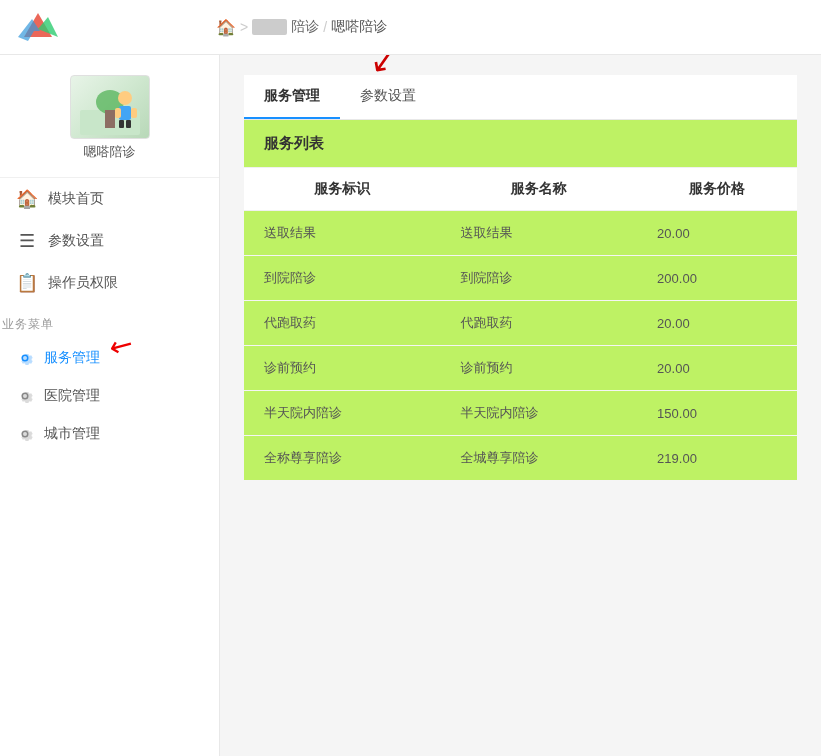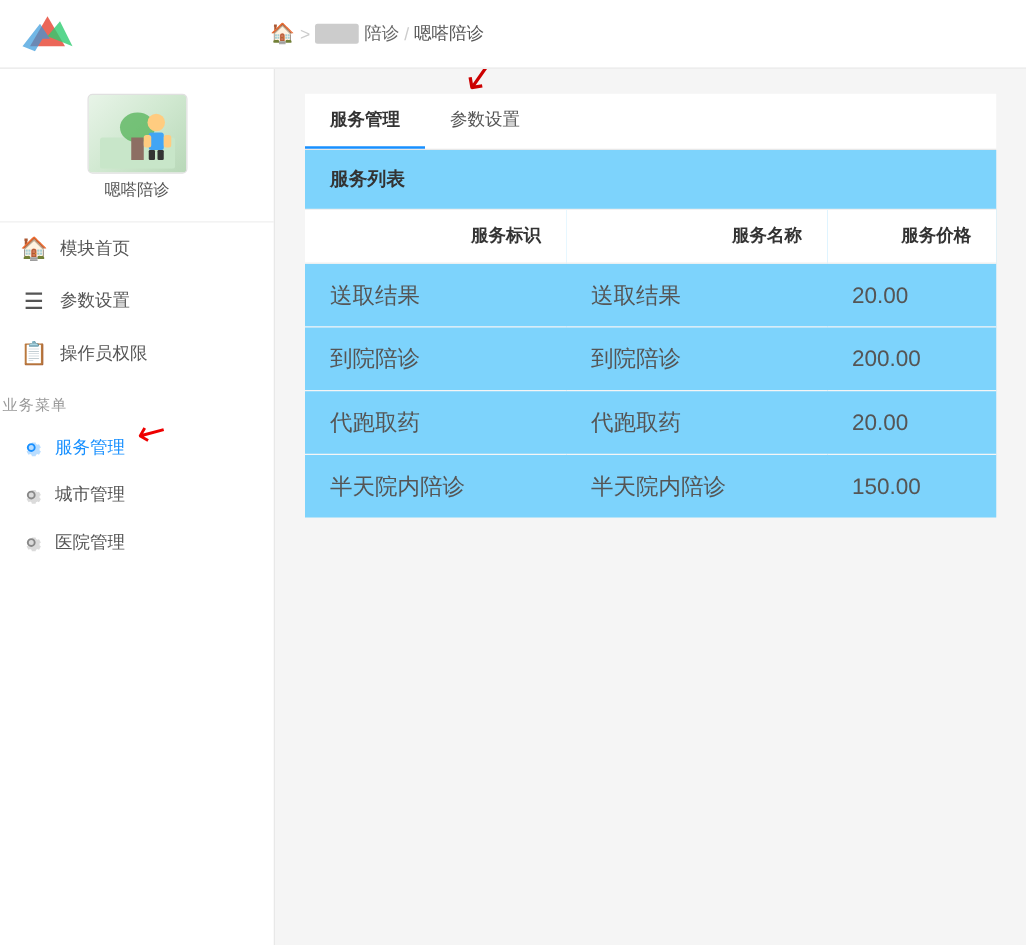--- a/index.html
+++ b/index.html
@@ -152,50 +152,50 @@
       position: relative;
     }
     .tab.active {
       color: #333;
       border-bottom: 2px solid #1890ff;
       font-weight: bold;
     }
 
     
     .table-section {
-      background: #7dd3fc;
+      background: #bef264;
       margin-top: 0;
     }
     .table-title {
       padding: 14px 20px;
       font-size: 15px;
       font-weight: bold;
       color: #333;
       border-bottom: 1px solid #f0f0f0;
     }
     table {
       width: 100%;
       border-collapse: collapse;
     }
     thead th {
-      text-align: right;
+      text-align: center;
       padding: 12px 20px;
       font-size: 14px;
       font-weight: bold;
       color: #333;
       border-bottom: 1px solid #f0f0f0;
       background: #fff;
     }
     tbody tr {
       border-bottom: 1px solid #f5f5f5;
     }
     tbody tr:last-child { border-bottom: none; }
     tbody td {
       padding: 13px 20px;
-      font-size: 18px;
+      font-size: 13px;
       color: #555;
     }
 
     
     .sidebar-arrow-wrapper {
       position: relative;
     }
     .sidebar-red-arrow {
       position: absolute;
       left: 110px;
@@ -279,28 +279,28 @@
           <path fill="#1890ff" d="M9 5.5A3.5 3.5 0 1 0 9 12.5A3.5 3.5 0 0 0 9 5.5ZM9 11A2 2 0 1 1 9 7A2 2 0 0 1 9 11Z"></path>
           <path fill="#1890ff" d="M15.6 9.8l1.1-.9-1.5-2.6-1.4.5a5.5 5.5 0 0 0-1-.6L12.5 5h-3l-.3 1.2a5.5 5.5 0 0 0-1 .6L6.8 6.3 5.3 8.9l1.1.9a5.5 5.5 0 0 0 0 1.4L5.3 12.1l1.5 2.6 1.4-.5a5.5 5.5 0 0 0 1 .6L9.5 16h3l.3-1.2a5.5 5.5 0 0 0 1-.6l1.4.5 1.5-2.6-1.1-.9a5.5 5.5 0 0 0 0-1.4Z" opacity="0.3"></path>
         </svg>
         <span>服务管理</span>
       </div>
       <div class="sidebar-gear-item">
         <svg class="gear-icon" viewBox="0 0 18 18">
           <path fill="#888" d="M9 5.5A3.5 3.5 0 1 0 9 12.5A3.5 3.5 0 0 0 9 5.5ZM9 11A2 2 0 1 1 9 7A2 2 0 0 1 9 11Z"></path>
           <path fill="#888" d="M15.6 9.8l1.1-.9-1.5-2.6-1.4.5a5.5 5.5 0 0 0-1-.6L12.5 5h-3l-.3 1.2a5.5 5.5 0 0 0-1 .6L6.8 6.3 5.3 8.9l1.1.9a5.5 5.5 0 0 0 0 1.4L5.3 12.1l1.5 2.6 1.4-.5a5.5 5.5 0 0 0 1 .6L9.5 16h3l.3-1.2a5.5 5.5 0 0 0 1-.6l1.4.5 1.5-2.6-1.1-.9a5.5 5.5 0 0 0 0-1.4Z" opacity="0.3"></path>
         </svg>
-        <span>城市管理</span>
+        <span>医院管理</span>
       </div>
       <div class="sidebar-gear-item">
         <svg class="gear-icon" viewBox="0 0 18 18">
           <path fill="#888" d="M9 5.5A3.5 3.5 0 1 0 9 12.5A3.5 3.5 0 0 0 9 5.5ZM9 11A2 2 0 1 1 9 7A2 2 0 0 1 9 11Z"></path>
           <path fill="#888" d="M15.6 9.8l1.1-.9-1.5-2.6-1.4.5a5.5 5.5 0 0 0-1-.6L12.5 5h-3l-.3 1.2a5.5 5.5 0 0 0-1 .6L6.8 6.3 5.3 8.9l1.1.9a5.5 5.5 0 0 0 0 1.4L5.3 12.1l1.5 2.6 1.4-.5a5.5 5.5 0 0 0 1 .6L9.5 16h3l.3-1.2a5.5 5.5 0 0 0 1-.6l1.4.5 1.5-2.6-1.1-.9a5.5 5.5 0 0 0 0-1.4Z" opacity="0.3"></path>
         </svg>
-        <span>医院管理</span>
+        <span>城市管理</span>
       </div>
     </div>
   </aside>
 
   <main class="main-content">
 
     <div class="tabs">
       <div class="tab active">
         <span>服务管理</span>
       </div>
@@ -331,22 +331,32 @@
       <td>到院陪诊</td>
       <td>到院陪诊</td>
       <td>200.00</td>
     </tr>
             <tr>
       <td>代跑取药</td>
       <td>代跑取药</td>
       <td>20.00</td>
     </tr>
             <tr>
+      <td>诊前预约</td>
+      <td>诊前预约</td>
+      <td>20.00</td>
+    </tr>
+            <tr>
       <td>半天院内陪诊</td>
       <td>半天院内陪诊</td>
       <td>150.00</td>
     </tr>
+            <tr>
+      <td>全称尊享陪诊</td>
+      <td>全城尊享陪诊</td>
+      <td>219.00</td>
+    </tr>
           </tbody>
       </table>
     </div>
 
   </main>
 </div>
 
 </body></html>

